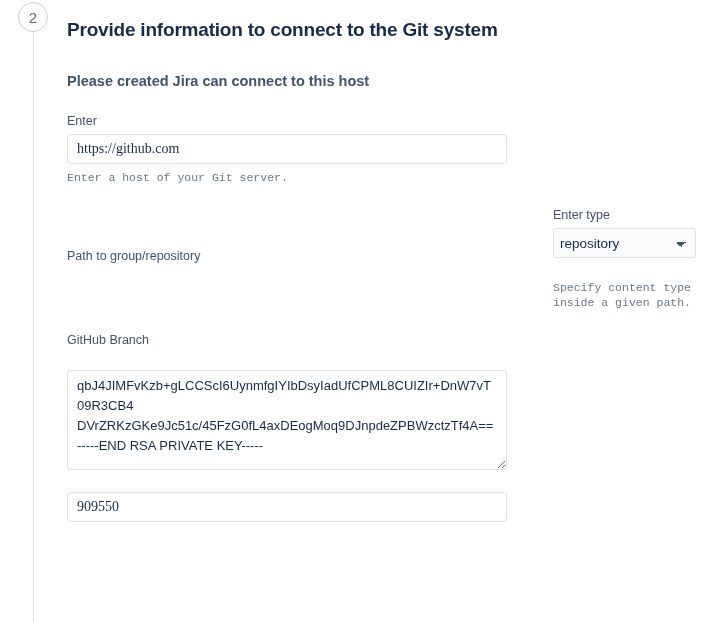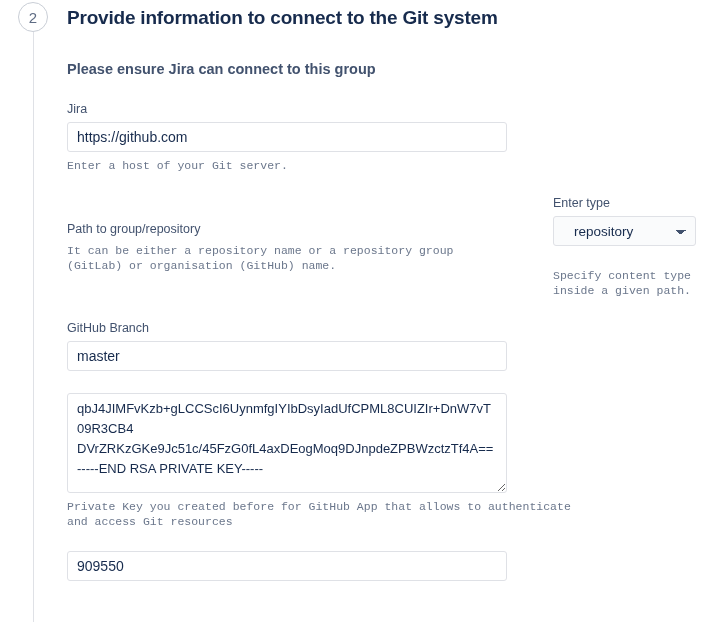--- a/index.html
+++ b/index.html
@@ -52,21 +52,21 @@
     left: 67px;
     top: 0;
     width: 635px;
     padding-top: 4px;
   }
 
   h1.title {
     font-size: 19px;
     font-weight: bold;
     color: #172b4d;
-    margin: 0 0 0 0;
+    margin: 12px 0 0 0;
     line-height: 28px;
     letter-spacing: -0.2px;
   }
 
   .subtitle {
     font-size: 14.5px;
     font-weight: bold;
     color: #42526e;
     margin-top: 27px;
     margin-bottom: 0;
@@ -84,21 +84,21 @@
   }
   .text-input {
     width: 440px;
     height: 30px;
     border: 1px solid #dfe1e6;
     border-radius: 3px;
     background: #ffffff;
     padding: 0 9px;
     font-size: 14px;
     color: #172b4d;
-    font-family: Liberation Sans, sans-serif;
+    font-family: Liberation Serif, serif;
     outline: none;
     display: block;
   }
   .helper {
     font-size: 11.5px;
     color: #6b778c;
     margin-top: 6px;
     line-height: 15px;
     width: 440px;
     font-family: Liberation Mono, monospace;
@@ -111,21 +111,21 @@
   }
   .col-left { width: 486px; }
   .col-right { width: 148px; }
 
   select.select-input {
     width: 143px;
     height: 30px;
     border: 1px solid #dfe1e6;
     border-radius: 3px;
     background: #fafbfc;
-    padding: 0 20px;
+    padding: 0 6px;
     font-size: 13.5px;
     color: #172b4d;
     font-family: "Liberation Sans", sans-serif;
     outline: none;
     -webkit-appearance: none;
     appearance: none;
     background-image: linear-gradient(45deg, transparent 50%, #42526e 50%), linear-gradient(135deg, #42526e 50%, transparent 50%);
     background-position: calc(100% - 14px) 13px, calc(100% - 9px) 13px;
     background-size: 5px 5px, 5px 5px;
     background-repeat: no-repeat;
@@ -155,52 +155,49 @@
 <body>
 
 <div class="page">
 
   <div class="step-line"></div>
   <div class="step-marker">2</div>
 
   <div class="content">
 
     <h1 class="title">Provide information to connect to the Git system</h1>
-    <div class="subtitle">Please ensure Jira can connect to this group</div>
-
-    <div class="field">
-      <div class="field-label">Jira</div>
+    <div class="subtitle">Please created Jira can connect to this host</div>
+
+    <div class="field">
+      <div class="field-label">Enter</div>
       <input class="text-input" type="text" value="https://github.com" style="">
       <div class="helper">Enter a host of your Git server.</div>
     </div>
 
     <div class="field row">
       <div class="col-left">
         <div class="field-label">Path to group/repository</div>
-        <div class="helper">It can be either a repository name or a repository group (GitLab) or organisation (GitHub) name.</div>
       </div>
       <div class="col-right">
         <div class="field-label">Enter type</div>
         <select class="select-input">
           <option selected="">repository</option>
         </select>
         <div class="helper helper-narrow">Specify content type inside a given path.</div>
       </div>
     </div>
 
     <div class="field">
       <div class="field-label">GitHub Branch</div>
-      <input class="text-input" type="text" value="master" style="">
     </div>
 
     <div class="field">
       <textarea class="key-area" style="">qbJ4JIMFvKzb+gLCCScI6UynmfgIYIbDsyIadUfCPML8CUIZIr+DnW7vT09R3CB4
 DVrZRKzGKe9Jc51c/45FzG0fL4axDEogMoq9DJnpdeZPBWzctzTf4A==
 -----END RSA PRIVATE KEY-----</textarea>
-      <div class="helper" style="width:520px">Private Key you created before for GitHub App that allows to authenticate and access Git resources</div>
     </div>
 
     <div class="field">
       <input class="text-input" type="text" value="909550" style="">
 
     </div>
 
   </div>
 </div>
 

